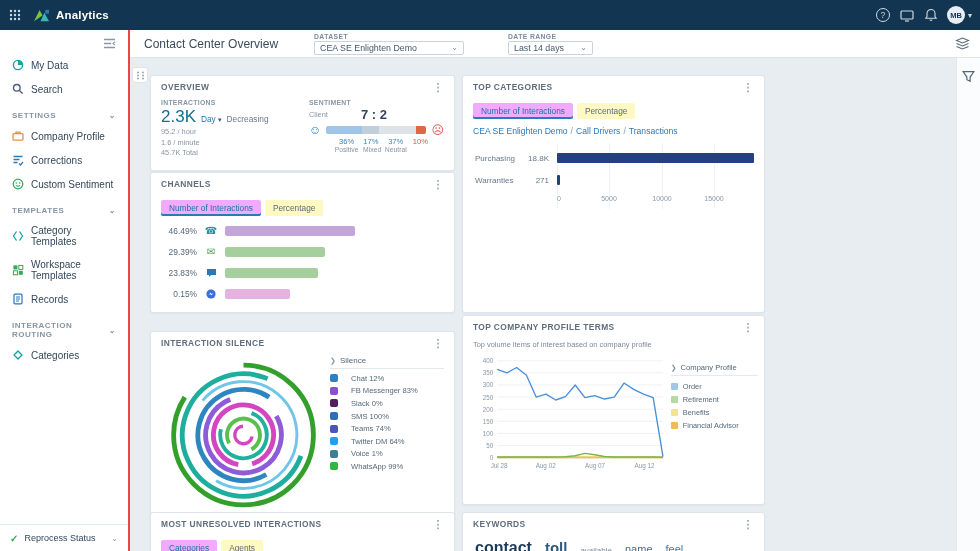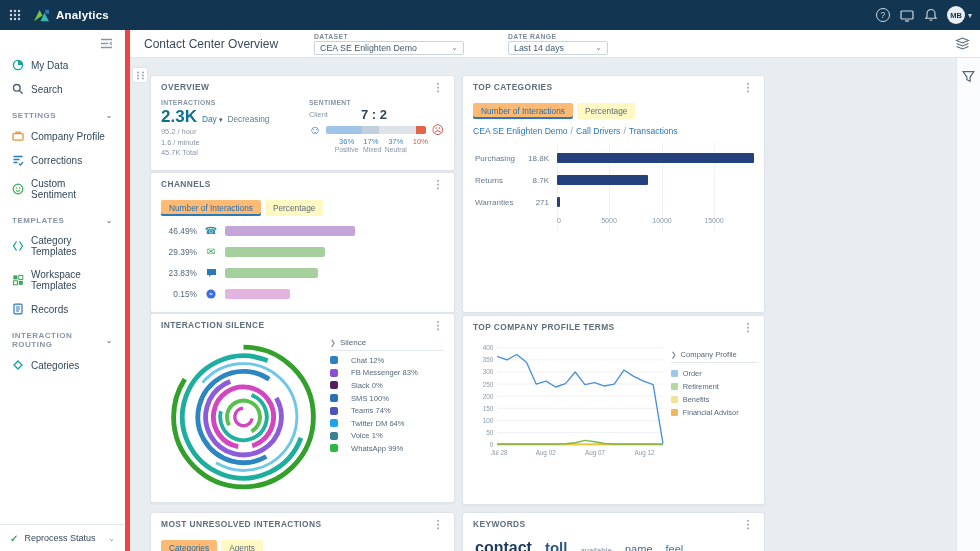--- a/index.html
+++ b/index.html
@@ -12,61 +12,61 @@
   .tb-waffle { width:30px; height:30px; display:flex; align-items:center; justify-content:center; cursor:pointer; }
   .tb-logo { margin-left:2px; display:flex; align-items:center; }
   .tb-name { font-size:11.5px; font-weight:bold; margin-left:5px; letter-spacing:.2px; }
   .tb-spacer { flex:1; }
   .tb-ic { width:24px; height:24px; display:flex; align-items:center; justify-content:center; cursor:pointer; color:#cfd8e0; }
   .tb-help { width:14px; height:14px; border:1.2px solid #cfd8e0; border-radius:50%; font-size:8.5px; display:flex; align-items:center; justify-content:center; color:#cfd8e0; }
   .tb-avatar { width:18px; height:18px; border-radius:50%; background:#e9eef4; color:#123652; font-size:7.5px; font-weight:bold; display:flex; align-items:center; justify-content:center; margin-left:4px; cursor:pointer; }
   .tb-caret { font-size:8px; color:#cfd8e0; margin:0 8px 0 3px; cursor:pointer; }
 
   
-  .sidebar { position:absolute; left:0; top:30px; bottom:0; width:130px; background:#fff; border-right:5px solid #ef4444; z-index:20; }
+  .sidebar { position:absolute; left:0; top:30px; bottom:0; width:130px; background:#fff; border-right:2px solid #ef4444; z-index:20; }
   .sb-collapse { display:flex; justify-content:flex-end; padding:8px 12px 4px; cursor:pointer; }
   .sb-item { display:flex; align-items:center; gap:7px; padding:6px 12px; font-size:10px; color:#33475b; cursor:pointer; }
   .sb-sec { display:flex; align-items:center; justify-content:space-between; padding:10px 12px 4px; font-size:8px; font-weight:bold; letter-spacing:.5px; color:#8795a5; cursor:pointer; }
   .sb-chev { font-size:8px; color:#8795a5; }
   .sb-ico { width:12px; height:12px; display:inline-flex; }
   .sb-footer { position:absolute; left:0; right:0; bottom:0; height:27px; border-top:1px solid #e4e9ee; background:#fff; display:flex; align-items:center; gap:6px; padding:0 10px; font-size:9px; cursor:pointer; }
   .sb-check { color:#3aa655; font-weight:bold; font-size:10px; }
 
   
   .mheader { position:absolute; left:130px; top:30px; right:0; height:28px; background:#fff; border-bottom:1px solid #dfe5ea; display:flex; align-items:center; z-index:10; }
   .mh-title { margin-left:14px; font-size:12px; color:#3b4a5a; }
   .mh-field { display:flex; flex-direction:column; }
   .mh-f1 { margin-left:36px; } .mh-f2 { margin-left:44px; }
   .mh-label { font-size:6.8px; letter-spacing:.4px; color:#7c8a99; font-weight:bold; }
   .mh-select { margin-top:1px; height:14px; border:1px solid #c9d3dc; border-radius:2px; background:#fff; font-size:8.8px; color:#44586c; display:flex; align-items:center; justify-content:space-between; padding:0 5px; cursor:pointer; }
-  .sel-ds { width:150px; } .sel-dr { width:100px; }
+  .sel-ds { width:150px; } .sel-dr { width:85px; }
   .mh-chev { font-size:8px; color:#7c8a99; margin-left:6px; }
   .mh-right { margin-left:auto; margin-right:10px; cursor:pointer; display:flex; }
 
   
   .content { position:absolute; left:130px; top:58px; right:0; bottom:0; background:#e8edf2; overflow:hidden; }
   .drag-btn { position:absolute; left:2px; top:9px; width:16px; height:16px; background:#fff; border:1px solid #dfe4ea; border-radius:3px; display:flex; align-items:center; justify-content:center; cursor:grab; z-index:5; }
   .rail { position:absolute; right:0; top:0; bottom:0; width:24px; background:#fbfcfd; border-left:1px solid #e1e7ec; display:flex; justify-content:center; }
   .rail svg { margin-top:12px; cursor:pointer; }
 
   .card { position:absolute; background:#fff; border:1px solid #dfe4ea; border-radius:3px; box-shadow:0 1px 2px rgba(40,60,80,.05); overflow:hidden; }
   .chd { height:22px; display:flex; align-items:center; justify-content:space-between; padding:0 10px; font-size:8.4px; font-weight:bold; letter-spacing:.4px; color:#5d6d7c; }
   .kebab { color:#97a3b0; font-size:11px; cursor:pointer; line-height:1; }
 
   .tabs { display:flex; padding:5px 10px 4px; gap:4px; }
   .tab { padding:3px 8px; font-size:8.3px; border-radius:2px; background:#fef9c3; color:#5d6b79; cursor:pointer; white-space:nowrap; }
-  .tab.active { background:#fdba74; color:#1f6fae; box-shadow:inset 0 -2px 0 #2a7ab9; }
+  .tab.active { background:#f0abfc; color:#1f6fae; box-shadow:inset 0 -2px 0 #2a7ab9; }
 
   
   .card-overview { left:20px; top:17px; width:305px; height:96px; }
   .ov-body { display:flex; padding:1px 10px 0; }
   .ov-left { width:140px; }
   .mini-label { font-size:6.8px; font-weight:bold; letter-spacing:.3px; color:#8795a5; }
   .big-row { display:flex; align-items:baseline; gap:5px; margin-top:1px; }
-  .big-num { font-size:17px; font-weight:bold; color:#10718f; }
+  .big-num { font-size:17px; font-weight:normal; color:#10718f; }
   .period { font-size:8.3px; color:#1d7fae; cursor:pointer; }
   .pcaret { font-size:7px; color:#44586c; }
   .trend { font-size:8.3px; color:#6b7a89; }
   .ov-stat { font-size:7.4px; color:#8795a5; line-height:1.45; }
   .ov-right { flex:1; padding-left:8px; }
   .cl-row { display:flex; align-items:center; margin-top:1px; }
   .cl-label { font-size:7.4px; color:#8795a5; }
   .ratio { font-size:13px; font-weight:bold; color:#33475b; margin:0 auto; transform:translateX(-12px); }
   .sbar-row { display:flex; align-items:center; gap:5px; margin-top:2px; }
   .face { font-size:12px; line-height:1; }
@@ -80,21 +80,21 @@
   .sg .n { display:block; font-size:6.8px; color:#8795a5; }
 
   
   .card-channels { left:20px; top:114px; width:305px; height:141px; }
   .ch-row { display:flex; align-items:center; gap:7px; padding:0 10px; height:21px; }
   .ch-pct { width:36px; text-align:right; font-size:8.4px; color:#55687a; }
   .ch-ico { width:14px; display:flex; justify-content:center; font-size:10px; line-height:1; }
   .ch-bar { height:10px; border-radius:2px; }
 
   
-  .card-silence { left:20px; top:255px; width:305px; height:190px; }
+  .card-silence { left:20px; top:273px; width:305px; height:190px; }
   .sil-body { display:flex; padding:2px 10px 0 10px; }
   .leg { width:114px; margin-left:auto; }
   .leg-head { font-size:8px; color:#55687a; display:flex; align-items:center; gap:4px; border-bottom:1px solid #e4e9ee; padding-bottom:3px; margin-bottom:3px; }
   .leg-chev { font-size:7px; color:#8795a5; }
   .leg-item { display:flex; align-items:center; gap:13px; font-size:7.6px; color:#55687a; padding:1.8px 0; }
   .dot { width:8px; height:8px; border-radius:2px; flex:none; }
 
   
   .card-unresolved { left:20px; top:454px; width:305px; height:97px; }
 
@@ -514,43 +514,39 @@
         <div class="tc-grid" style="left:94px"></div>
         <div class="tc-grid" style="left:146px"></div>
         <div class="tc-grid" style="left:199px"></div>
         <div class="tc-grid" style="left:251px"></div>
         <div class="tc-row">
           <span class="tc-label">Purchasing</span>
           <span class="tc-val">18.8K</span>
           <div class="tc-bar" id="tc-bar-0" style="width: 196.8px;"></div>
         </div>
         <div class="tc-row">
-          <span class="tc-label">Returns</span>
-          <span class="tc-val">8.7K</span>
-          <div class="tc-bar" id="tc-bar-1" style="width: 91.1px;"></div>
-        </div>
-        <div class="tc-row">
           <span class="tc-label">Warranties</span>
           <span class="tc-val">271</span>
           <div class="tc-bar" id="tc-bar-2" style="width: 2.8px;"></div>
         </div>
         <div class="tc-axis">
           <span style="left:2px">0</span>
           <span style="left:52px">5000</span>
           <span style="left:105px">10000</span>
           <span style="left:157px">15000</span>
         </div>
       </div>
     </div>
 
     <div class="card card-terms">
       <div class="chd">
         <span>TOP COMPANY PROFILE TERMS</span>
         <span class="kebab">⋮</span>
       </div>
+      <div class="pt-sub">Top volume items of interest based on company profile</div>
       <div class="pt-body">
         <svg width="206" height="130" viewBox="0 0 206 130">
           <g stroke="#eef1f4" stroke-width="1">
             <line x1="27" y1="8" x2="198" y2="8"></line>
               <line x1="27" y1="20.5" x2="198" y2="20.5"></line>
               <line x1="27" y1="33" x2="198" y2="33"></line>
               <line x1="27" y1="45.5" x2="198" y2="45.5"></line>
               <line x1="27" y1="58" x2="198" y2="58"></line>
               <line x1="27" y1="70.5" x2="198" y2="70.5"></line>
               <line x1="27" y1="83" x2="198" y2="83"></line>

